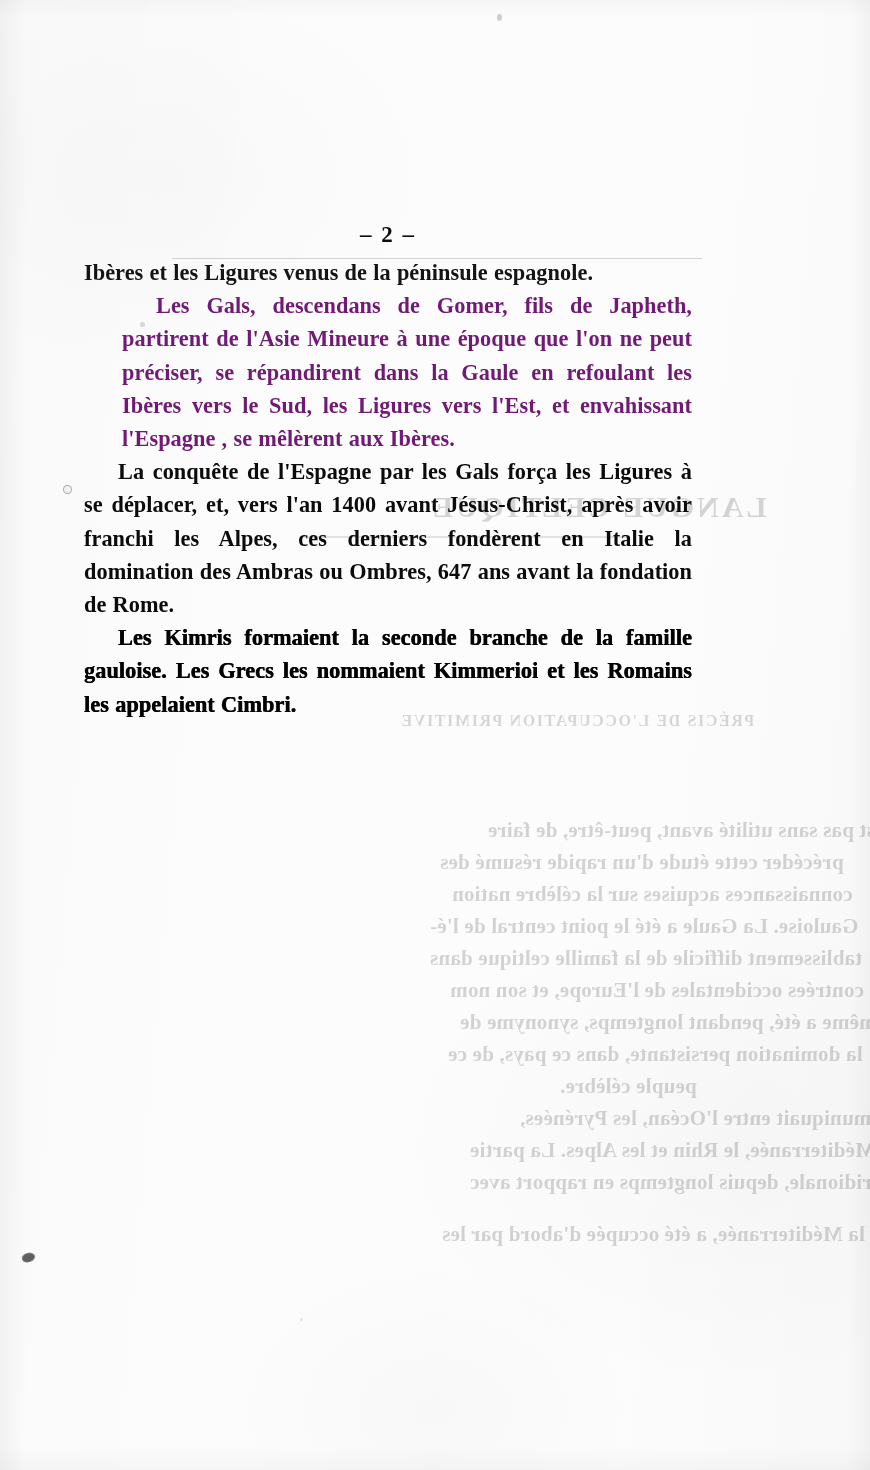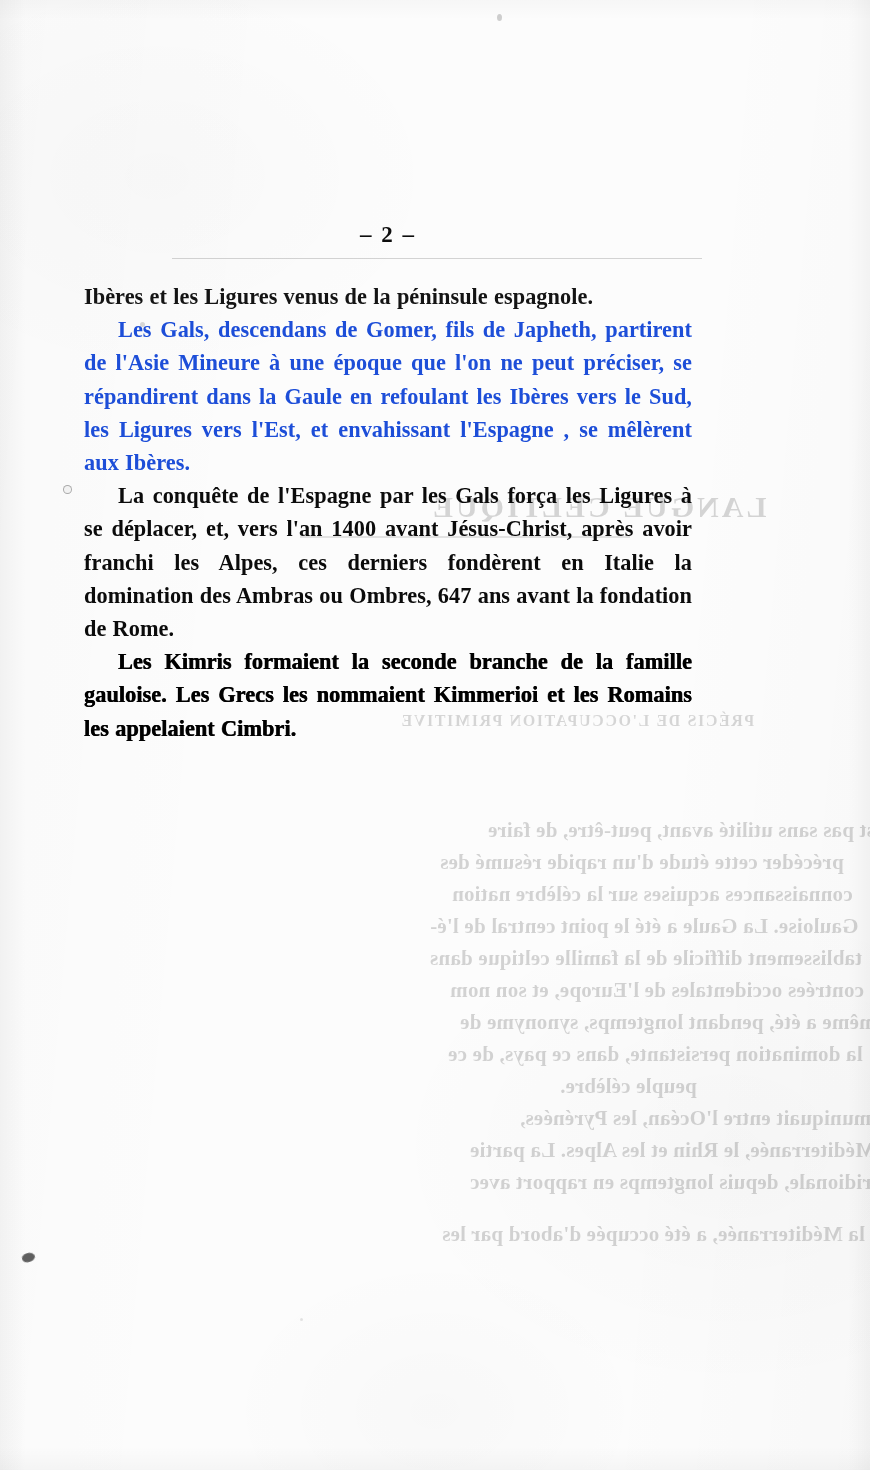--- a/index.html
+++ b/index.html
@@ -129,21 +129,21 @@
     color: #121212;
     -webkit-font-smoothing: none;
   }
 
   p.para.first {
     text-indent: 0;
   }
 
   
   p.ink-1 { color: #141414; }
-  p.ink-2 { color: #1d4ed8; }
+  p.ink-2 { color: #701a75; margin-left: 38px; }
   p.ink-3 { color: #0e0e0e; }
   p.ink-4 { color: #0b0b0b; }
   p.ink-5 { color: #080808; }
   p.ink-6 {
     color: #000000;
     text-shadow: 0.35px 0 0 rgba(0,0,0,0.85), -0.35px 0 0 rgba(0,0,0,0.55);
   }
   p.ink-7 {
     color: #000000;
     text-shadow: 0.55px 0 0 rgba(0,0,0,0.95), -0.5px 0 0 rgba(0,0,0,0.7),
@@ -229,21 +229,21 @@
     <div class="showthrough st-body" style="left:470px; top:1138px;">la Méditerranée, le Rhin et les Alpes. La partie</div>
     <div class="showthrough st-body" style="left:470px; top:1170px;">méridionale, depuis longtemps en rapport avec</div>
     <div class="showthrough st-body" style="left:442px; top:1222px;">la Méditerranée, a été occupée d'abord par les</div>
   </div>
 
   <div class="paper-grain"></div>
 
   <div class="folio">– 2 –</div>
   <div class="header-rule"></div>
 
-  <div class="content" style="top:280px;">
+  <div class="content" style="top:256px;">
     <p class="para first ink-1">Ibères et les Ligures venus de la péninsule espagnole.</p>
     <p class="para ink-2">Les Gals, descendans de Gomer, fils de Japheth, partirent de l'Asie Mineure à une époque que l'on ne peut préciser, se répandirent dans la Gaule en refoulant les Ibères vers le Sud, les Ligures vers l'Est, et envahissant l'Espagne , se mêlèrent aux Ibères.</p>
     <p class="para ink-4">La conquête de l'Espagne par les Gals força les Ligures à se déplacer, et, vers l'an 1400 avant Jésus-Christ, après avoir franchi les Alpes, ces derniers fondèrent en Italie la domination des Ambras ou Ombres, 647 ans avant la fondation de Rome.</p>
     <p class="para ink-6">Les Kimris formaient la seconde branche de la famille gauloise. Les Grecs les nommaient Kimmerioi et les Romains les appelaient Cimbri.</p>
   </div>
 
   <div class="speck speck-margin"></div>
   <div class="speck speck-bottom"></div>
   <div class="speck speck-top"></div>
   <div class="speck speck-a"></div>

